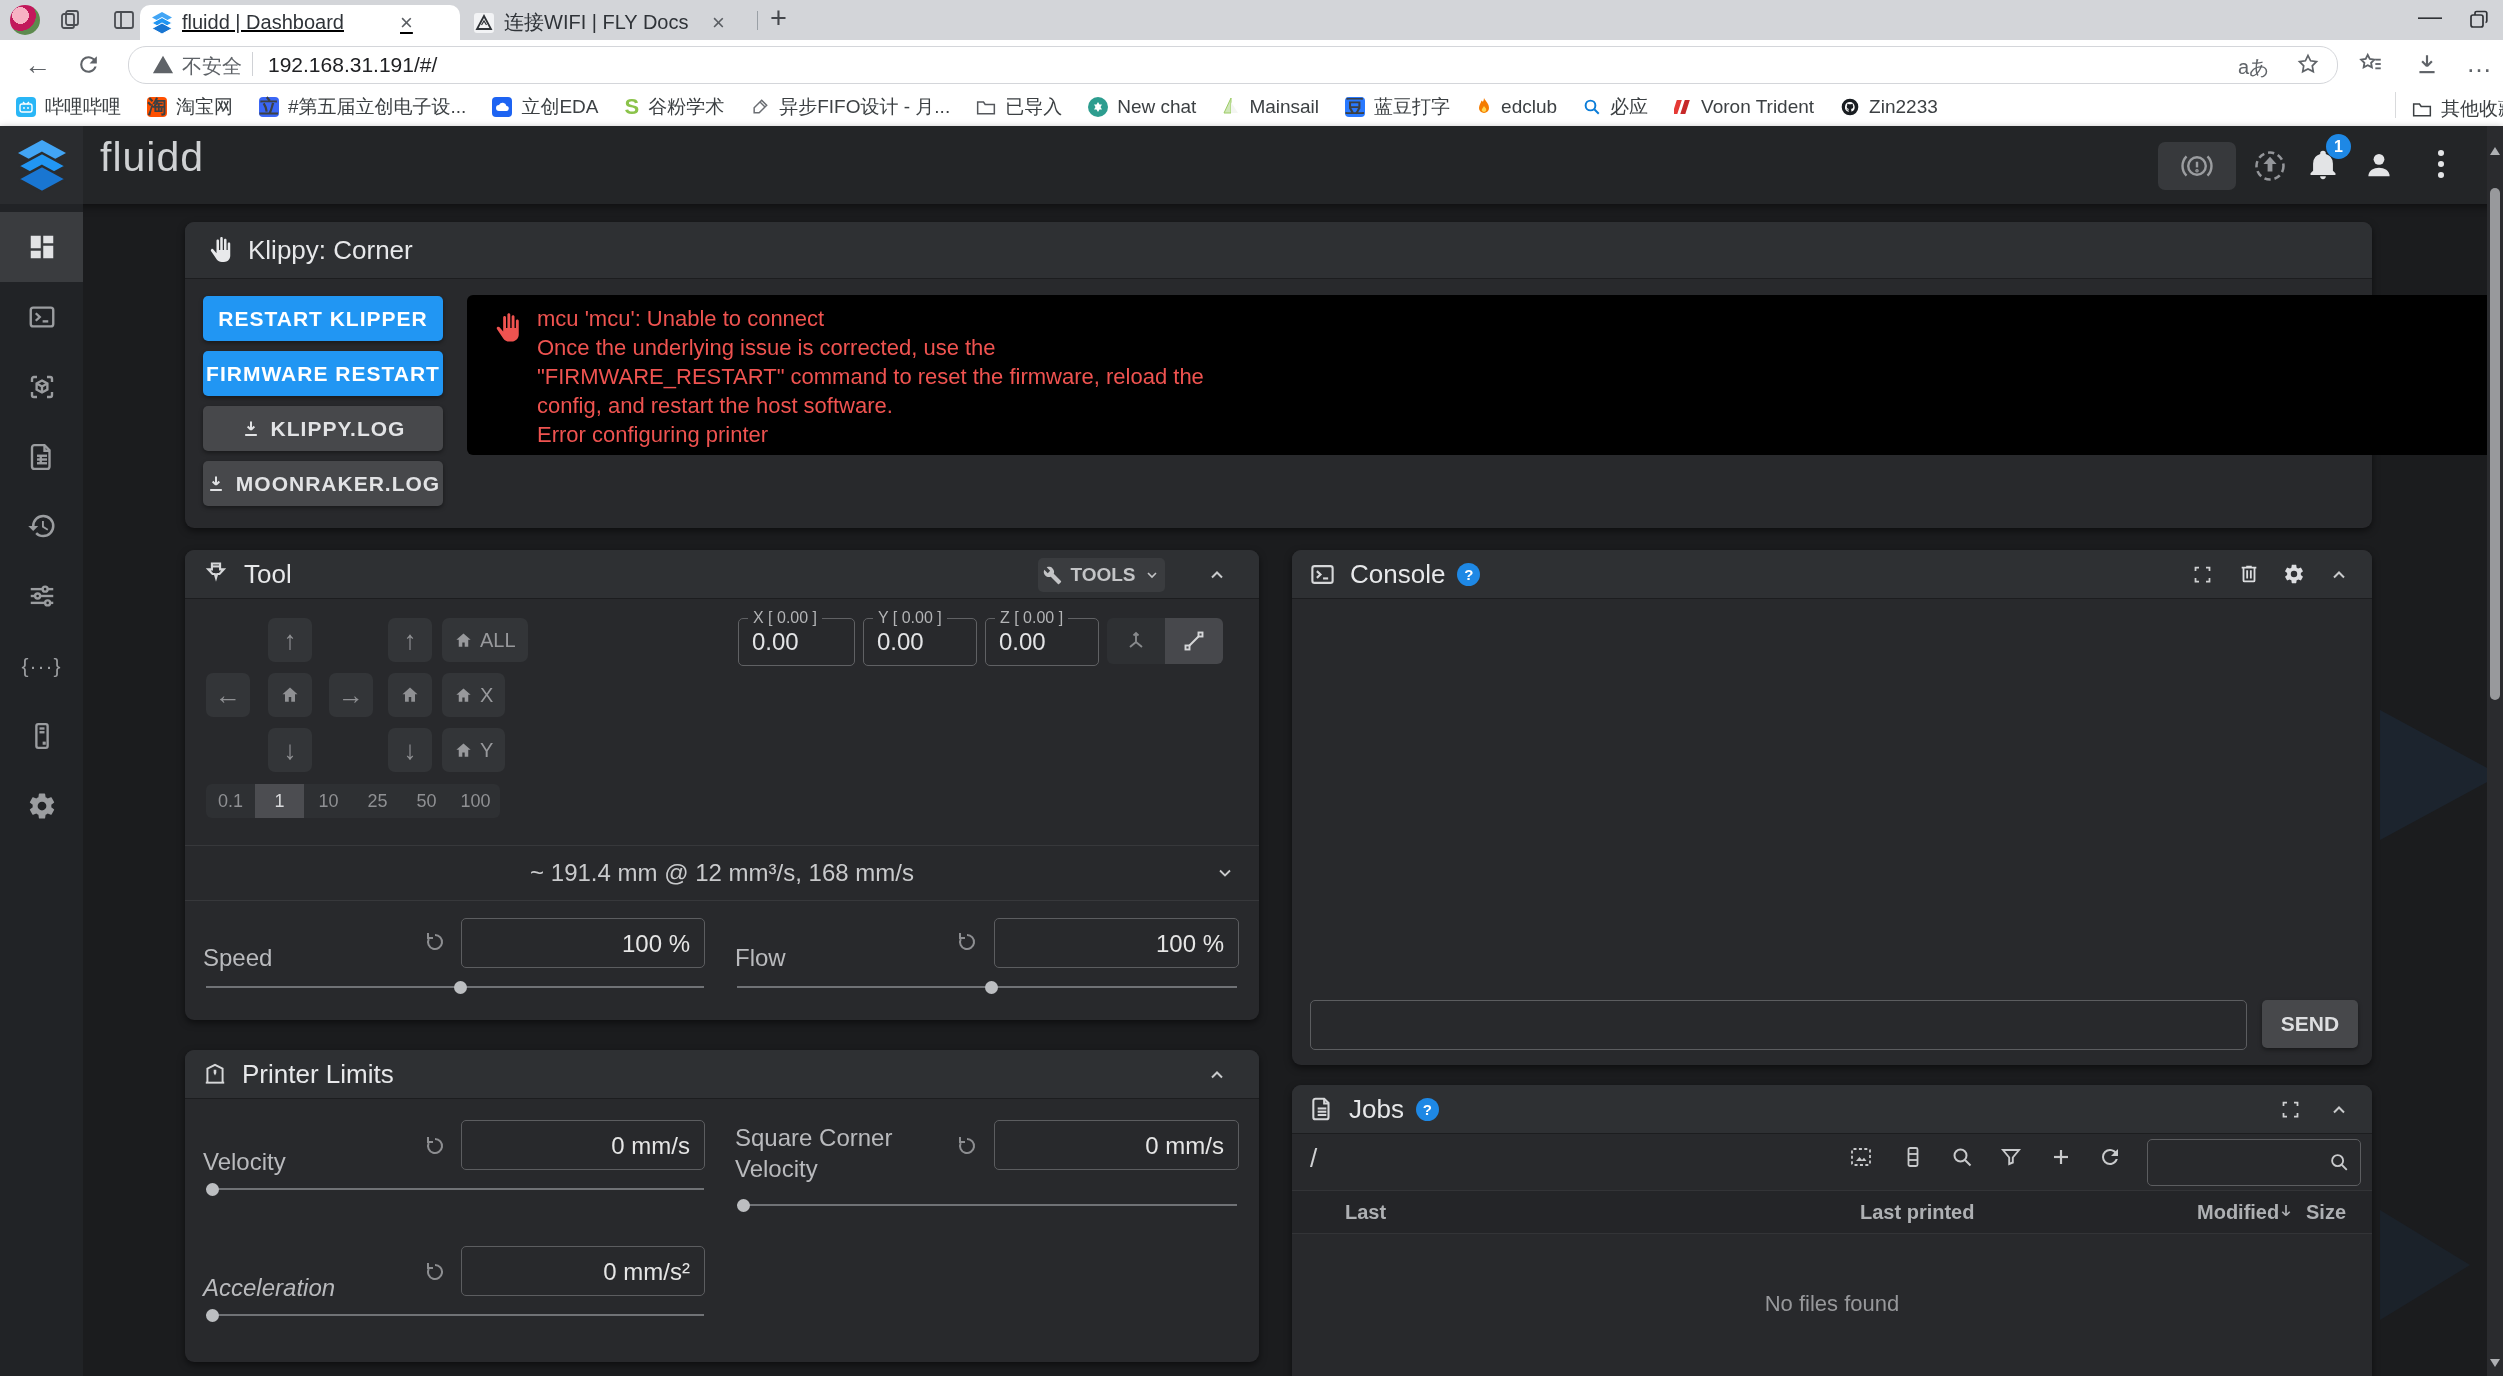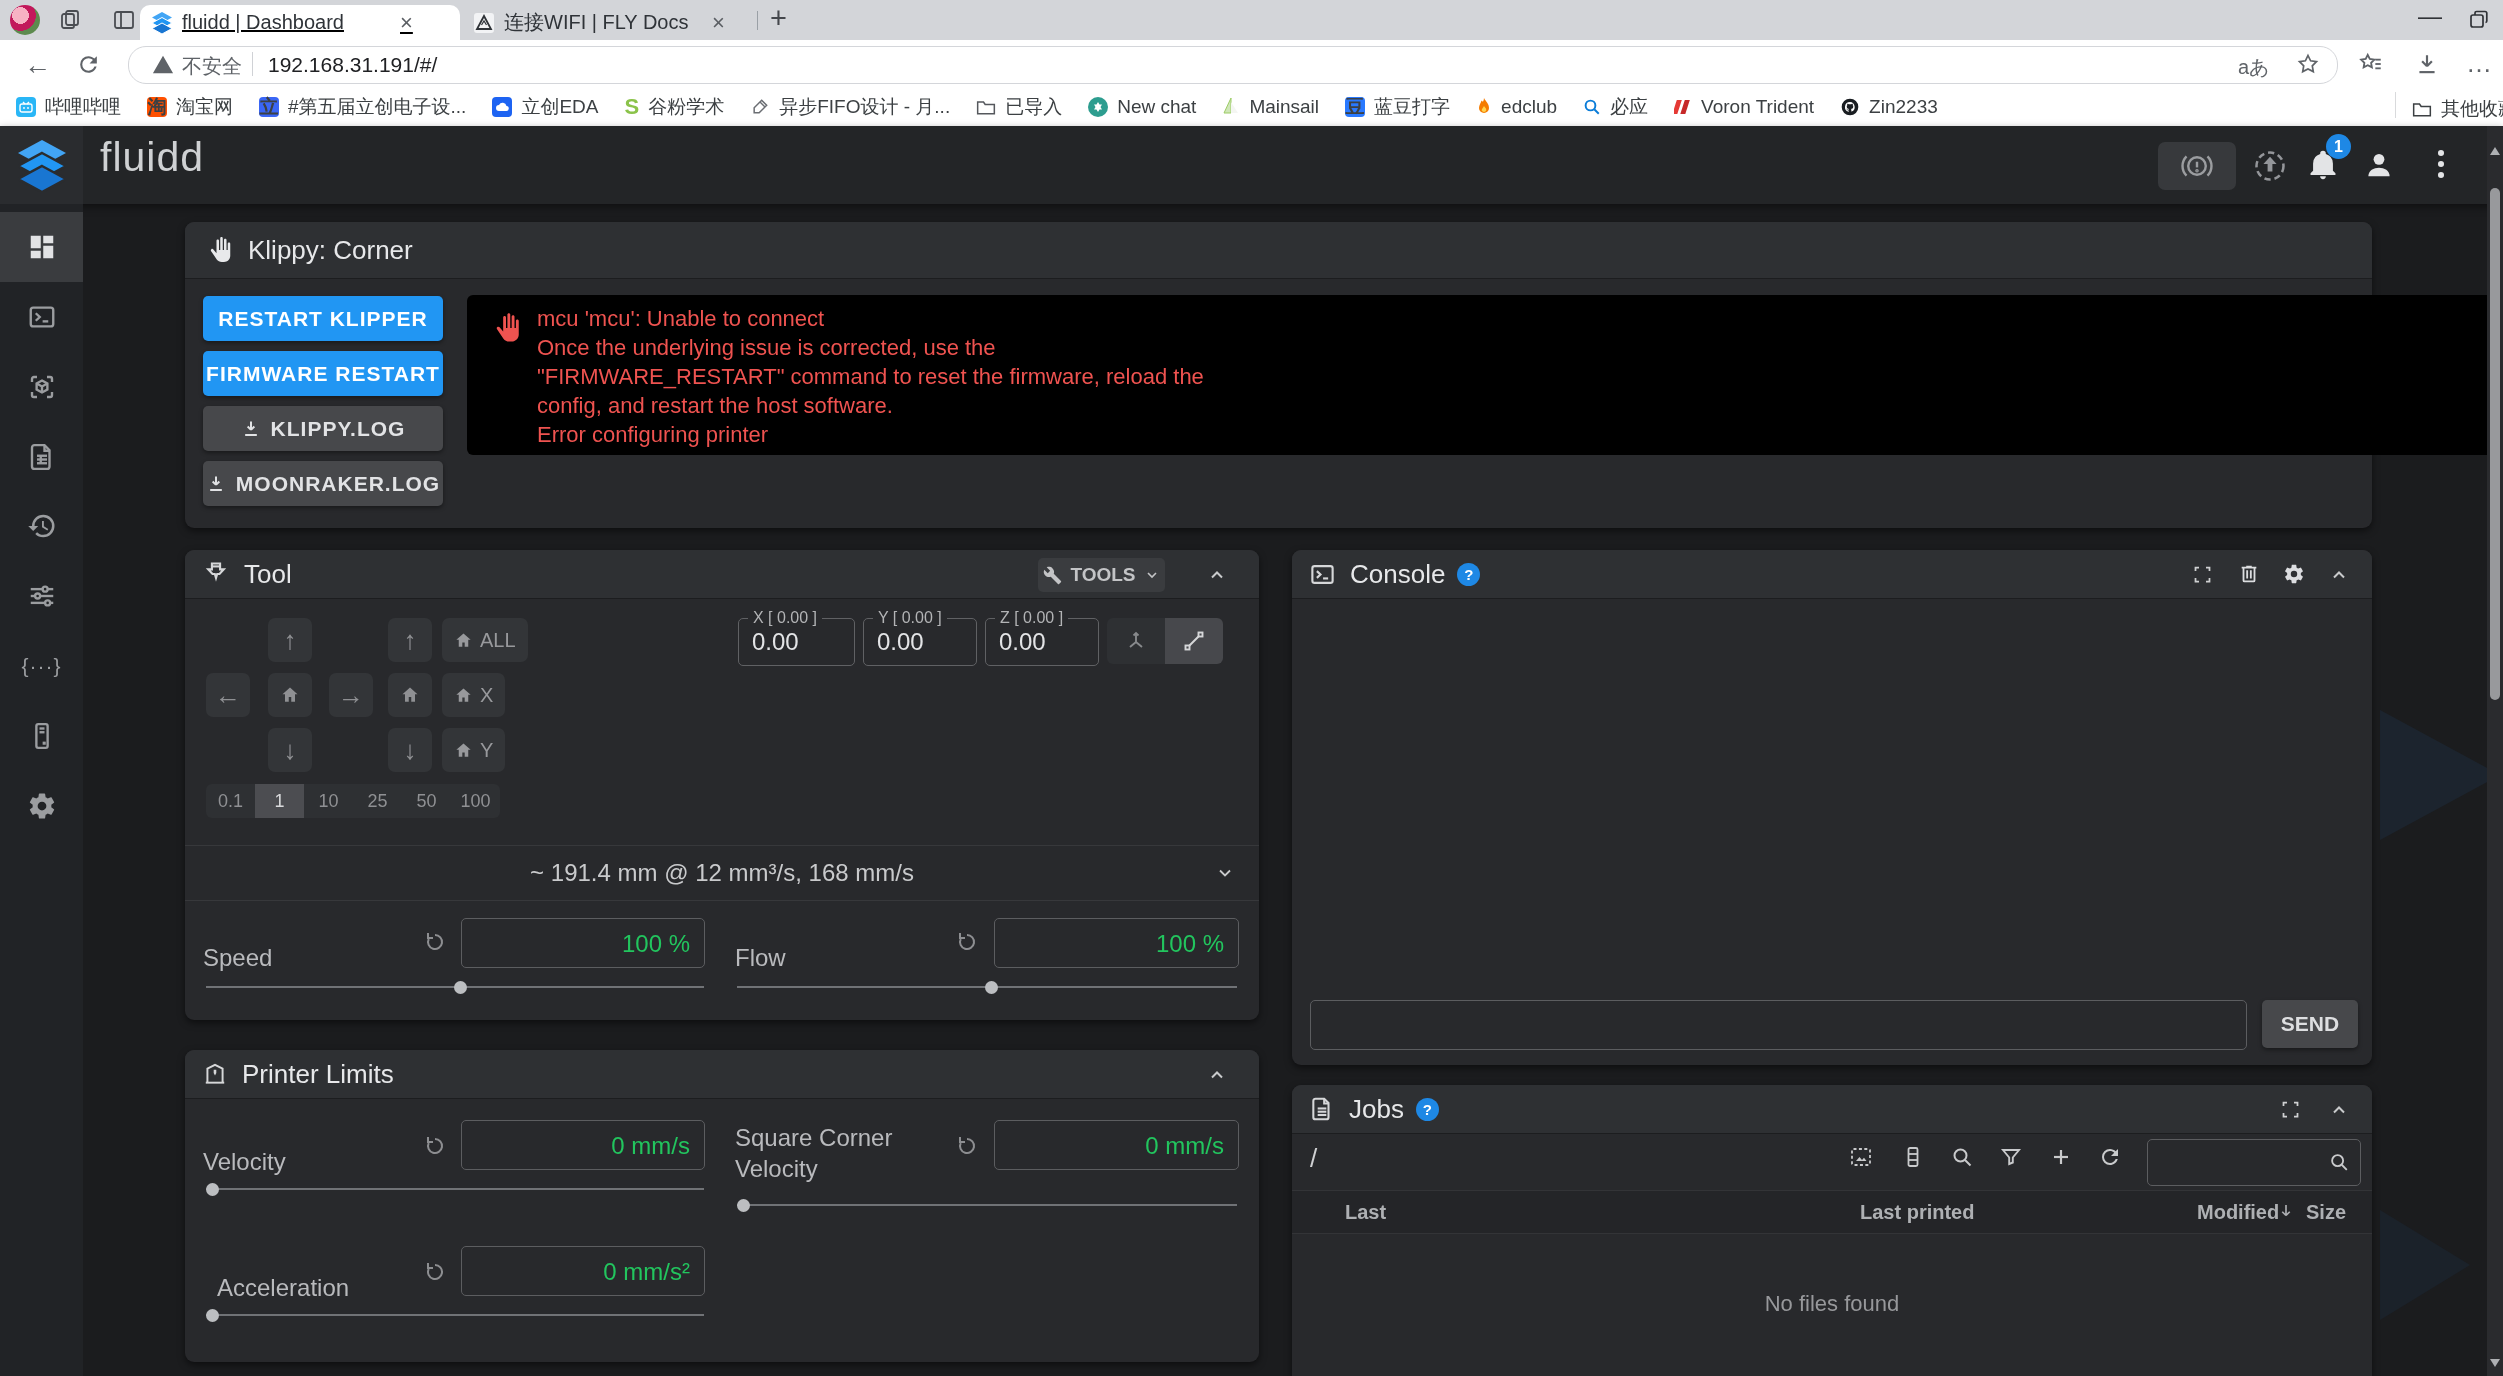--- a/index.html
+++ b/index.html
@@ -72,21 +72,21 @@
   .axisvalue{position:absolute;left:13px;top:9px;font-size:24px;color:#e3e4e6;}
 
   .segs{position:absolute;display:flex;background:#2e3033;border-radius:6px;overflow:hidden;height:34px;}
   .seg{width:49px;display:flex;align-items:center;justify-content:center;font-size:18px;color:#8f9093;}
   .seg.sel{background:#4c4d51;color:#dadbdd;}
 
   .divline{position:absolute;height:1px;background:#37383b;}
   .feedtext{font-size:24px;color:#c9cacc;}
 
   .inputbox{position:absolute;height:48px;border:1px solid #5c5d60;border-radius:5px;}
-  .inputval{position:absolute;right:14px;top:11px;font-size:24px;color:#22c55e;}
+  .inputval{position:absolute;right:14px;top:11px;font-size:24px;color:#e5e5e5;}
   .ctl-label{font-size:24px;color:#b9babd;margin-top:16px;}
   .slider{position:absolute;height:2px;background:#707276;}
   .thumb{position:absolute;width:13px;height:13px;border-radius:50%;background:#bcbec1;top:-5px;}
 
   .toolsbtn{position:absolute;left:853px;top:8px;width:127px;height:34px;background:#3a3c3f;border-radius:5px;
             display:flex;align-items:center;justify-content:center;gap:8px;color:#c3c4c6;font-size:19px;font-weight:bold;}
 
   .sendbtn{position:absolute;background:#47484b;border-radius:5px;color:#dddee0;font-size:21px;font-weight:bold;
            display:flex;align-items:center;justify-content:center;box-shadow:0 2px 4px rgba(0,0,0,.4);}
 
@@ -626,21 +626,21 @@
       </svg>
     <div class="inputbox" style="left:809px;top:70px;width:243px;">
       <span class="inputval">0 mm/s</span>
     </div>
     <div class="slider" style="left:21px;top:138px;width:498px;">
       <div class="thumb" style="left:0px;"></div>
     </div>
     <div class="slider" style="left:552px;top:154px;width:500px;">
       <div class="thumb" style="left:0px;"></div>
     </div>
-    <div class="abs ctl-label" style="left:32px;top:208px;">Acceleration</div>
+    <div class="abs ctl-label" style="left:18px;top:208px;font-style:italic;">Acceleration</div>
     <svg class="abs" style="left:238px;top:210px;" width="24" height="24" viewBox="0 0 24 24" fill="none" stroke="#8d8e91" stroke-width="2">
         <path d="M12 5a7 7 0 1 1-6.3 4"></path>
         <path d="M5 3v5h5"></path>
       </svg>
     <div class="inputbox" style="left:276px;top:196px;width:242px;">
       <span class="inputval">0 mm/s²</span>
     </div>
     <div class="slider" style="left:21px;top:264px;width:498px;">
       <div class="thumb" style="left:0px;"></div>
     </div>

